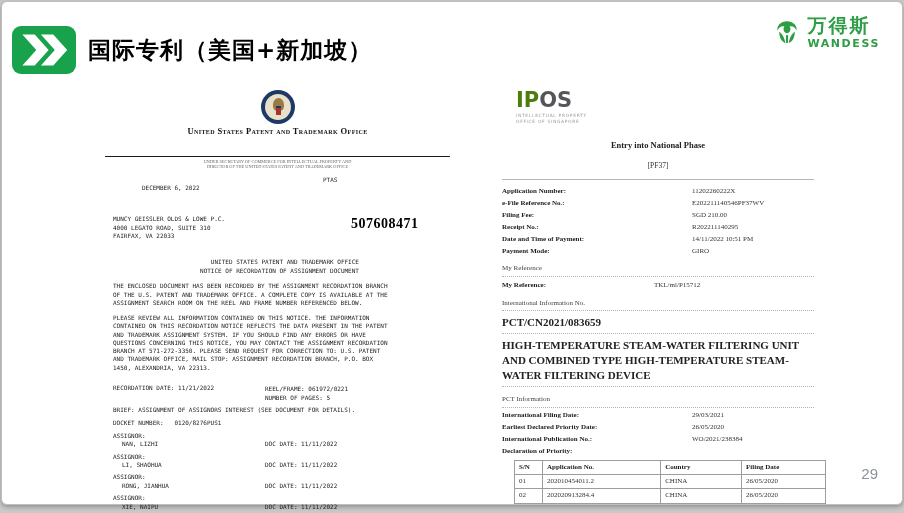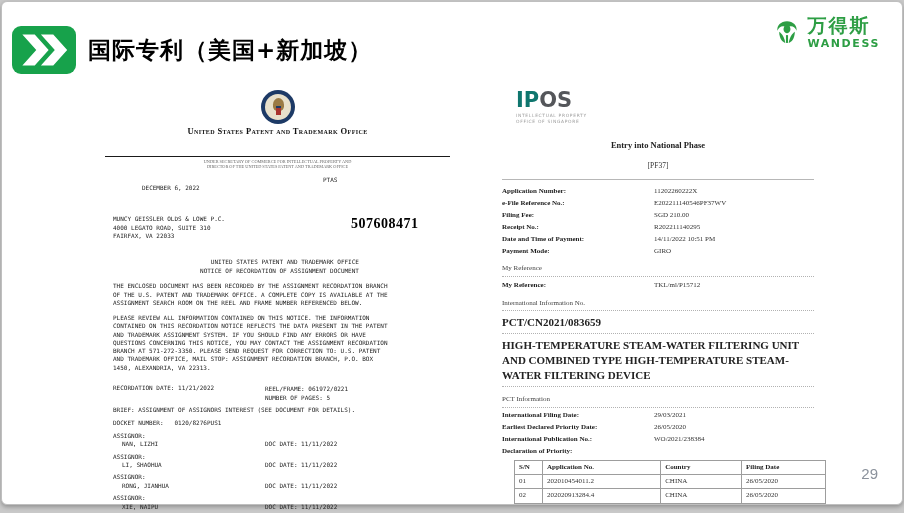--- a/index.html
+++ b/index.html
@@ -76,28 +76,28 @@
   .assignor-block{margin-top:4px;}
   .ind{padding-left:9px;}
   .docdate{position:absolute;left:152px;top:0;}
   
   .ipos{
     position:absolute;left:500px;top:88px;width:312px;height:418px;
     font-family:"Liberation Serif",serif;font-size:7px;color:#333;line-height:1.35;
   }
   .ipos-logo{margin-left:14px;}
   .ipos-word{font-family:"DejaVu Sans",sans-serif;font-weight:900;font-size:21px;line-height:1;letter-spacing:0px;}
-  .ipos-ip{color:#0f766e;}
+  .ipos-ip{color:#4d7c0f;}
   .ipos-os{color:#54565a;}
   .ipos-sub{font-family:"DejaVu Sans",sans-serif;font-size:4.4px;color:#9a9a9a;letter-spacing:0.7px;margin-top:2px;white-space:pre;line-height:1.3;}
   .form-title{text-align:center;font-weight:bold;font-size:8.5px;color:#222;margin-top:16px;}
   .form-code{text-align:center;font-size:7.5px;margin-top:9px;color:#333;}
   .solid-rule{border-bottom:1px solid #b7b7b7;margin-top:8px;}
   .fields{margin-top:7px;}
-  .frow{display:flex;margin-bottom:2.5px;}
+  .frow{display:flex;margin-bottom:2.5px;gap:38px;}
   .flabel{width:152px;font-weight:bold;color:#222;flex-shrink:0;}
   .fvalue{color:#333;}
   .section{
     margin-top:8px;color:#444;
     border-bottom:1px dotted #b2b2b2;padding-bottom:2.5px;
   }
   .bold-value{
     font-weight:bold;color:#222;margin-top:4px;font-size:11px;
     border-bottom:1px dotted #b2b2b2;padding-bottom:3px;
   }

